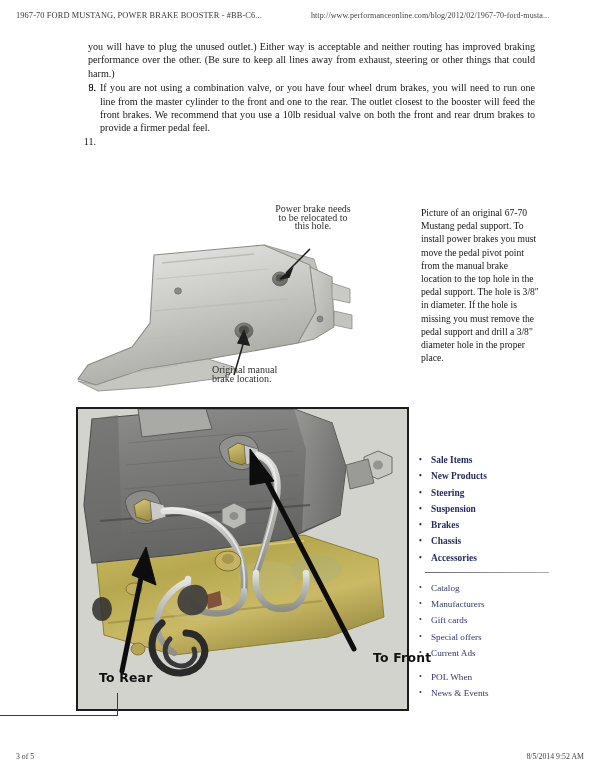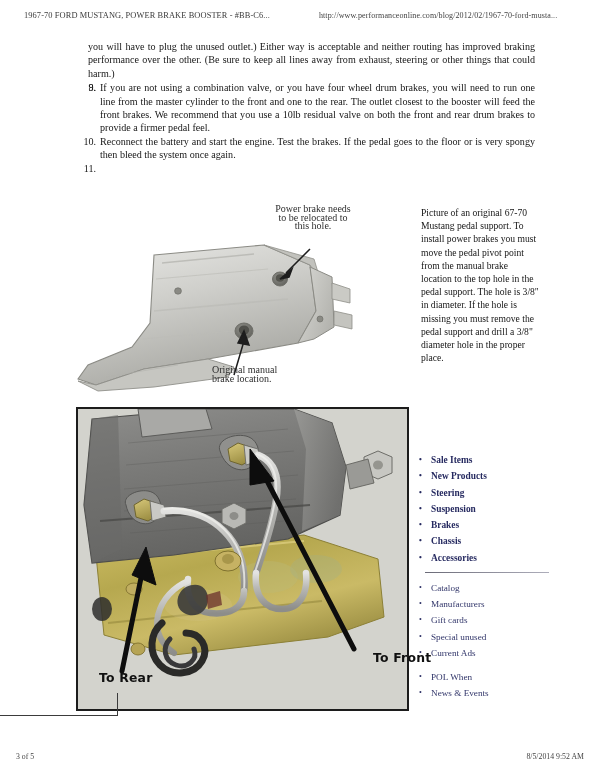--- a/index.html
+++ b/index.html
@@ -21,21 +21,20 @@
   
   .print-header {
     position: absolute;
     top: 6px; left: 0; right: 0;
     height: 18px;
     display: flex;
     align-items: center;
     font-size: 8.4px;
     color: #3a3a3a;
     letter-spacing: .1px;
-    margin-left: 8px;
   }
   .print-header .ph-title {
     margin-left: 16px;
     white-space: nowrap;
     font-family: "Liberation Serif", serif;
   }
   .print-header .ph-url {
     margin-left: 49px;
     white-space: nowrap;
     font-family: "Liberation Serif", serif;
@@ -223,24 +222,20 @@
 <div class="doc-body">
   <p class="para-cont">you will have to plug the unused outlet.) Either way is acceptable and neither routing has improved braking performance over the other. (Be sure to keep all lines away from exhaust, steering or other things that could harm.)</p>
 
   <ol class="steps">
     <li>
       <span class="num">8.</span>
     </li>
     <li>
       <span class="num">9.</span>
       <span>If you are not using a combination valve, or you have four wheel drum brakes, you will need to run one line from the master cylinder to the front and one to the rear. The outlet closest to the booster will feed the front brakes. We recommend that you use a 10lb residual valve on both the front and rear drum brakes to provide a firmer pedal feel.</span>
-    </li>
-    <li>
-      <span class="num">10.</span>
-      <span>Reconnect the battery and start the engine. Test the brakes. If the pedal goes to the floor or is very spongy then bleed the system once again.</span>
     </li>
     <li>
       <span class="num">11.</span>
     </li>
   </ol>
 </div>
 
 <div class="figure-upper">
 
   <div class="pedal-photo">
@@ -467,21 +462,21 @@
     <li>
       <span class="bullet">•</span>
       <span>Manufacturers</span>
     </li>
     <li>
       <span class="bullet">•</span>
       <span>Gift cards</span>
     </li>
     <li>
       <span class="bullet">•</span>
-      <span>Special unused</span>
+      <span>Special offers</span>
     </li>
     <li>
       <span class="bullet">•</span>
       <span>Current Ads</span>
     </li>
   </ul>
 
   <div class="nav-gap"></div>
 
   <ul class="navlist nav-secondary">

